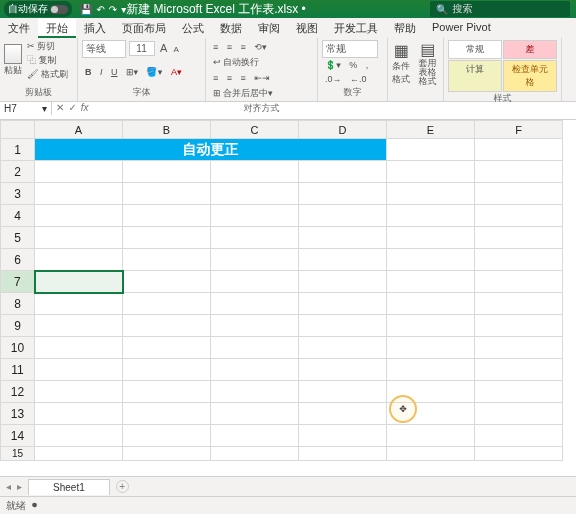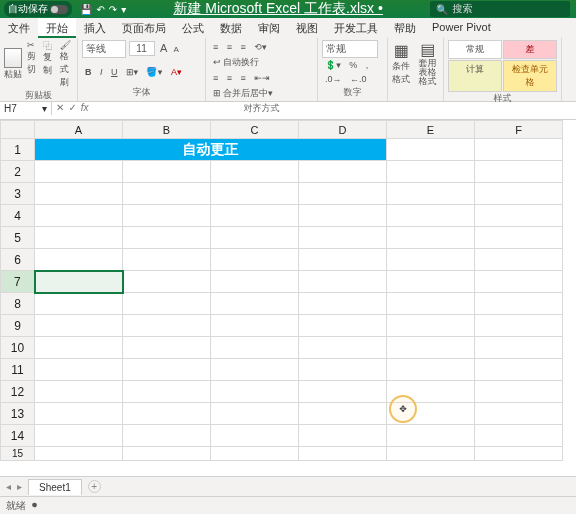--- a/index.html
+++ b/index.html
@@ -3,30 +3,30 @@
 <meta charset="utf-8">
 <style>
   * { margin: 0; padding: 0; box-sizing: border-box; font-family: "Microsoft YaHei", Arial, sans-serif; }
   body { background: #fff; width: 576px; height: 519px; overflow: hidden; font-size: 11px; color: #333; }
   .title-bar { height: 18px; background: linear-gradient(#1e7e34,#107c41); color: #fff; display: flex; align-items: center; font-size: 10px; }
   .autosave { background: #0a5c31; padding: 1px 4px; border-radius: 7px; margin: 0 4px; display:flex; align-items:center; gap:2px;}
   .switch { width:18px; height:9px; background:#555; border-radius:5px; position:relative;}
   .switch::after{content:"";position:absolute;left:1px;top:1px;width:7px;height:7px;background:#ccc;border-radius:50%;}
   .qat { display:flex; gap:4px; margin-left:4px; align-items:center;}
   .qat span{color:#fff; cursor:default;}
-  .title-center{flex:1; text-align:center; font-size:14px;text-decoration:underline;}
+  .title-center{flex:1; font-size:12px;}
   .search-box{background:#0a5c31; border-radius:2px; padding:1px 6px; display:flex; align-items:center; gap:4px; color:#ddd; width:140px; margin-right:6px;}
   .menu-bar{height:20px; background:#f3f2f1; display:flex; font-size:11px;}
   .menu-bar div{padding:3px 8px; cursor:default;}
   .menu-bar .active{background:#fff; border-bottom:2px solid #107c41; font-weight:normal;}
   .ribbon{height:64px; background:#f3f2f1; border-bottom:1px solid #d0d0d0; display:flex;}
   .group{border-right:1px solid #d8d8d8; padding:2px 4px; display:flex; flex-direction:column; justify-content:space-between; font-size:9px; color:#555;}
   .group-label{text-align:center; font-size:9px; color:#666;}
   .btns{display:flex; gap:3px; align-items:center;}
-  .clip-col{display:flex; flex-direction:row; gap:7px; font-size:9px;justify-content:space-between;}
+  .clip-col{display:flex; flex-direction:column; gap:1px; font-size:9px;justify-content:space-between;}
   .clip-big{display:flex; flex-direction:column; align-items:center; font-size:9px; margin-right:2px;}
   .paste-icon{width:18px;height:20px;border:1px solid #888;background:linear-gradient(#fff,#e8e8e8);position:relative;}
   .font-combo{border:1px solid #ccc;background:#fff;padding:1px 3px;font-size:10px;min-width:44px;display:inline-block;}
   .size-combo{border:1px solid #ccc;background:#fff;padding:1px 2px;font-size:10px;width:26px;text-align:center;display:inline-block;}
   .mini{font-size:9px;display:inline-block;padding:1px 2px;border:1px solid transparent;cursor:default;}
   .style-cell{border:1px solid #d0d0d0; padding:2px 8px; font-size:9px; text-align:center;}
   .style-good{background:#fff;}
   .style-calc{background:#f2f2c0;}
   .style-bad{background:#ffc7ce;color:#9c0006;}
   .style-check{background:#ffeb9c;color:#9c5700;}
@@ -40,21 +40,21 @@
   .colhead{background:#f3f2f1; height:18px; text-align:center; font-size:11px;}
   .rowhead{background:#f3f2f1; text-align:center; width:34px; font-size:12px;}
   .corner{background:#f3f2f1; width:34px; height:18px;}
   td.cell{height:22px;}
   .merged{background:#00aeef; color:#fff; text-align:center; font-size:14px; font-weight:bold;}
   .row-active .rowhead{background:#d2e8d4;}
   .col-wide{width:88px;}
   .small-row td.cell{height:14px;}
   .tabs{height:20px; background:#f3f2f1; border-top:1px solid #d0d0d0; display:flex; align-items:center; font-size:10px; gap:6px; padding-left:6px;}
   .nav-tri{color:#888;}
-  .sheet-tab{background:#fff; border:1px solid #ccc; border-bottom:none; padding:2px 10px;}
+  .sheet-tab{background:#fff; border:1px solid #ccc; border-bottom:none; padding:2px 24px;}
   .plus-tab{color:#888; border:1px solid #ccc; border-radius:50%; width:13px; height:13px; line-height:11px; text-align:center;}
   .status{height:18px; background:#f3f2f1; border-top:1px solid #d0d0d0; font-size:10px; padding:2px 6px; color:#555; display:flex; gap:6px;}
   .cursor-ring{position:absolute; width:28px; height:28px; border:2px solid #f0c060; border-radius:50%; display:flex; align-items:center; justify-content:center; background:rgba(255,235,180,0.2);}
   .cursor-ring::after{content:"✥"; font-size:9px; color:#333;}
   .sel-border{border:2px solid #107c41 !important; background:#eaf3ec;}
 </style>
 </head>
 <body>
 
 <div class="title-bar">

